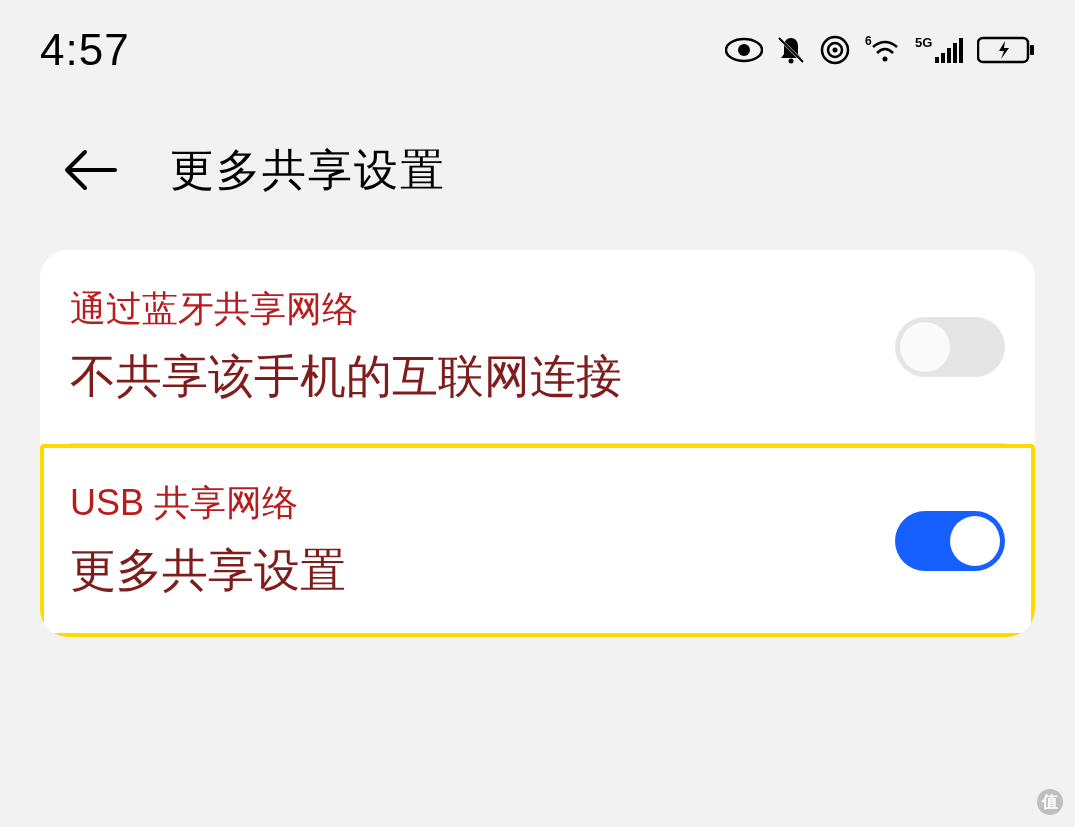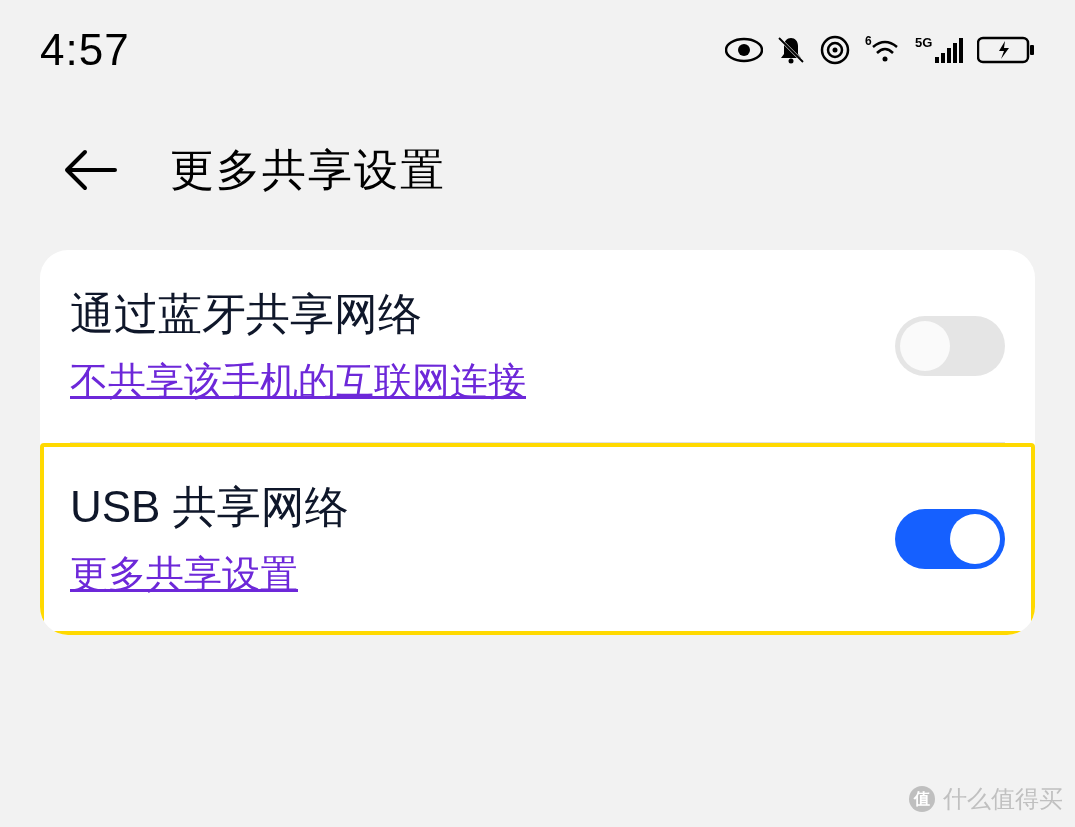--- a/index.html
+++ b/index.html
@@ -70,29 +70,28 @@
     .setting-row.highlighted {
       outline: 4px solid #ffd900;
       outline-offset: -4px;
       border-radius: 4px;
       gap: 16px;
     }
     .setting-text {
       flex: 1;
     }
     .setting-title {
-      font-size: 44px;
+      font-size: 36px;
       font-weight: 400;
-      color: #0f172a;
+      color: #b91c1c;
       margin-bottom: 12px;
     }
     .setting-subtitle {
-      font-size: 38px;
-      color: #6d28d9;
-      text-decoration: underline;
+      font-size: 46px;
+      color: #7f1d1d;
     }
     .divider {
       height: 1px;
       background: #e0e0e0;
       margin: 0 30px;
     }
     .toggle {
       width: 110px;
       height: 60px;
       border-radius: 30px;
@@ -213,14 +212,13 @@
       <div class="setting-subtitle">更多共享设置</div>
     </div>
     <div class="toggle on">
       <div class="toggle-knob"></div>
     </div>
   </div>
 </div>
 
 <div class="watermark">
   <div class="watermark-badge">值</div>
-  <span>什么值得买</span>
 </div>
 
 </body></html>

